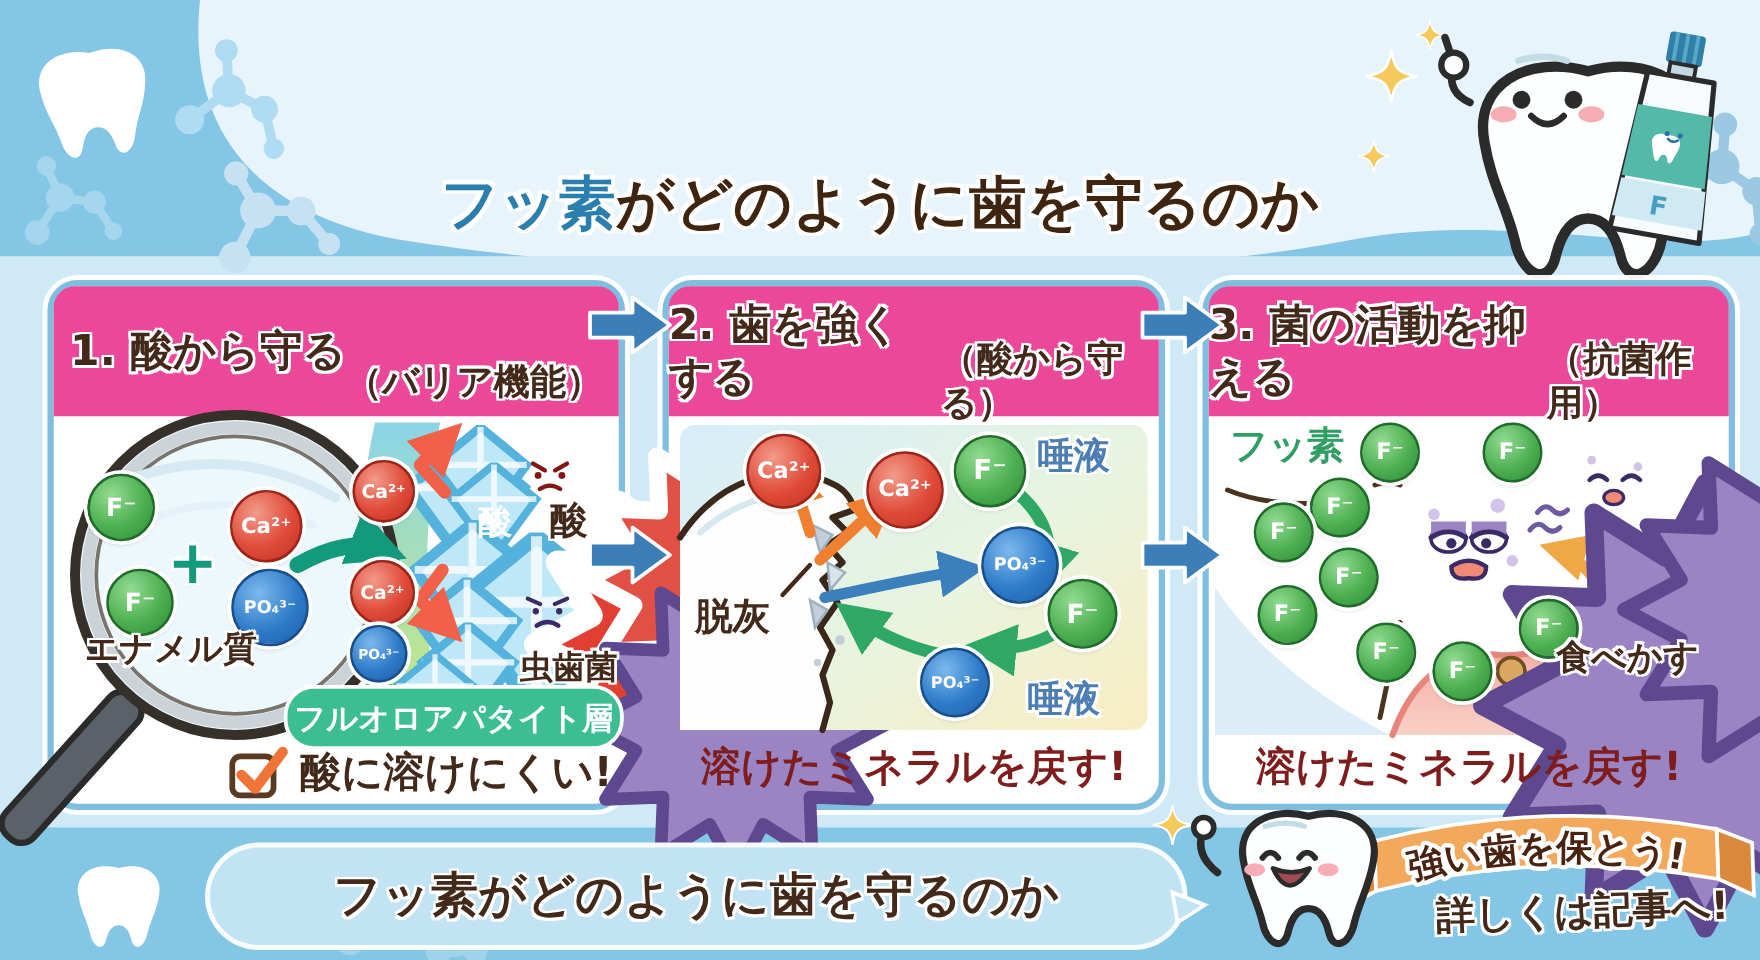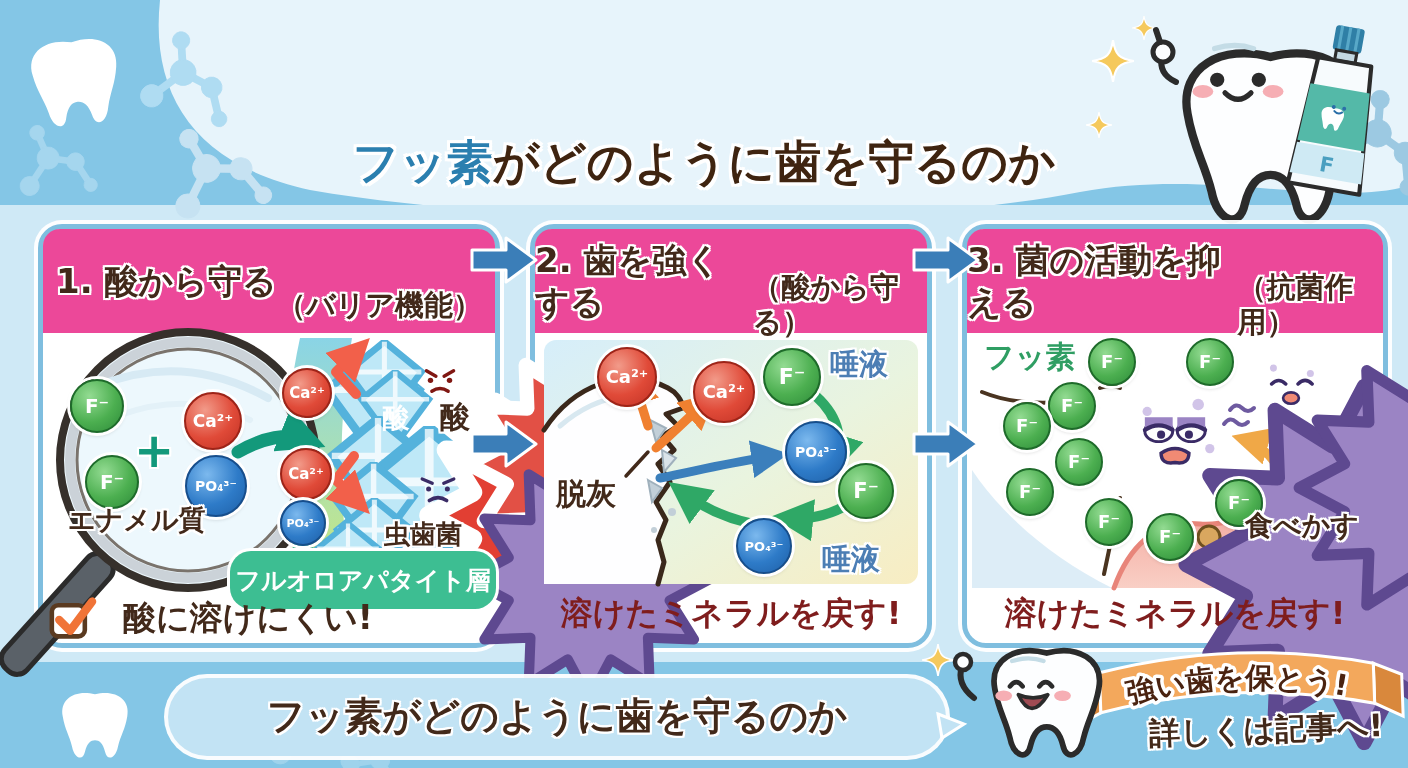--- a/index.html
+++ b/index.html
@@ -30,21 +30,21 @@
   .ion{position:absolute;border-radius:50%;display:flex;align-items:center;justify-content:center;
     font-weight:800;color:#fff;line-height:1;box-shadow:0 0 0 3px #fff,0 2px 4px rgba(0,0,0,.25);
     box-sizing:border-box;white-space:nowrap;}
   .ion-f{background:radial-gradient(circle at 35% 30%,#93DB92 0%,#4CAF50 55%,#2E8B3A 100%);border:2px solid #1E6B2A;}
   .ion-ca{background:radial-gradient(circle at 35% 30%,#F29B8A 0%,#E04A38 55%,#C03124 100%);border:2px solid #9E2418;}
   .ion-po{background:radial-gradient(circle at 35% 30%,#7CB9EE 0%,#2E7BC8 55%,#1E5FA6 100%);border:2px solid #174E8C;}
   .pill{position:absolute;background:#3DBE92;border-radius:21px;box-shadow:0 0 0 3px #fff;
     display:flex;align-items:center;justify-content:center;color:#fff;font-weight:800;}
   .bubble{position:absolute;background:#C2E3F4;border-radius:40px;box-shadow:0 0 0 4px rgba(255,255,255,.95);
     display:flex;align-items:center;justify-content:center;}
-  .check-row{position:absolute;display:flex;align-items:center;justify-content:flex-start;gap:27px;}
+  .check-row{position:absolute;display:flex;align-items:center;justify-content:flex-end;gap:10px;}
 </style>
 </head>
 <body>
 
 <div class="stage">
 
   <svg width="0" height="0">
     <defs>
       <marker id="mRed" viewBox="0 0 10 10" refX="6" refY="5" markerWidth="4.2" markerHeight="4.2" orient="auto">
           <path d="M0,0 L10,5 L0,10 Z" fill="#F2604A"></path>
@@ -332,22 +332,22 @@
   <div class="ion ion-ca" style="left:184px;top:392px;width:58px;height:58px;font-size:17px">Ca²⁺</div>
   <div class="lbl halo2" style="left:134px;top:424px;width:36px;font-size:48px;color:#13997B;text-align:center">+</div>
   <div class="ion ion-f" style="left:85px;top:455px;width:54px;height:54px;font-size:20px">F⁻</div>
   <div class="ion ion-po" style="left:185px;top:455px;width:62px;height:62px;font-size:14px">PO₄³⁻</div>
   <div class="ion ion-ca" style="left:282px;top:368px;width:50px;height:50px;font-size:15px">Ca²⁺</div>
   <div class="ion ion-ca" style="left:280px;top:448px;width:52px;height:52px;font-size:15px">Ca²⁺</div>
   <div class="ion ion-po" style="left:280px;top:500px;width:46px;height:46px;font-size:11px">PO₄³⁻</div>
   <div class="lbl halo2" style="left:68px;top:505px;width:190px;font-size:27px;text-align:left">エナメル質</div>
   <div class="lbl" style="left:376px;top:403px;width:40px;font-size:27px;color:#fff;text-align:center">酸</div>
   <div class="lbl halo2" style="left:440px;top:400px;width:56px;font-size:30px">酸</div>
-  <div class="lbl halo2" style="left:384px;top:520px;width:118px;font-size:26px;">虫歯菌</div>
-  <div class="pill" style="left:230px;top:551px;width:266px;height:58px;font-size:25px">フルオロアパタイト層</div>
+  <div class="lbl halo2" style="left:396px;top:520px;width:118px;font-size:26px;text-align:center">虫歯菌</div>
+  <div class="pill" style="left:230px;top:551px;width:266px;height:46px;font-size:25px">フルオロアパタイト層</div>
   <div class="check-row" style="left:48px;top:596px;width:442px">
     <svg style="width:48px;height:44px" viewBox="0 0 52 48">
       <rect x="4" y="10" width="36" height="34" rx="7" fill="#fff" stroke="#5A3A20" stroke-width="5"></rect>
       <path d="M12,26 L24,38 L48,6" fill="none" stroke="#F07438" stroke-width="9" stroke-linecap="round" stroke-linejoin="round"></path>
     </svg>
     <span class="lbl" style="position:static;font-size:33px">酸に溶けにくい!</span>
   </div>
 
   <div class="ion ion-ca" style="left:597px;top:347px;width:60px;height:60px;font-size:18px">Ca²⁺</div>
   <div class="ion ion-ca" style="left:693px;top:361px;width:62px;height:62px;font-size:18px">Ca²⁺</div>

